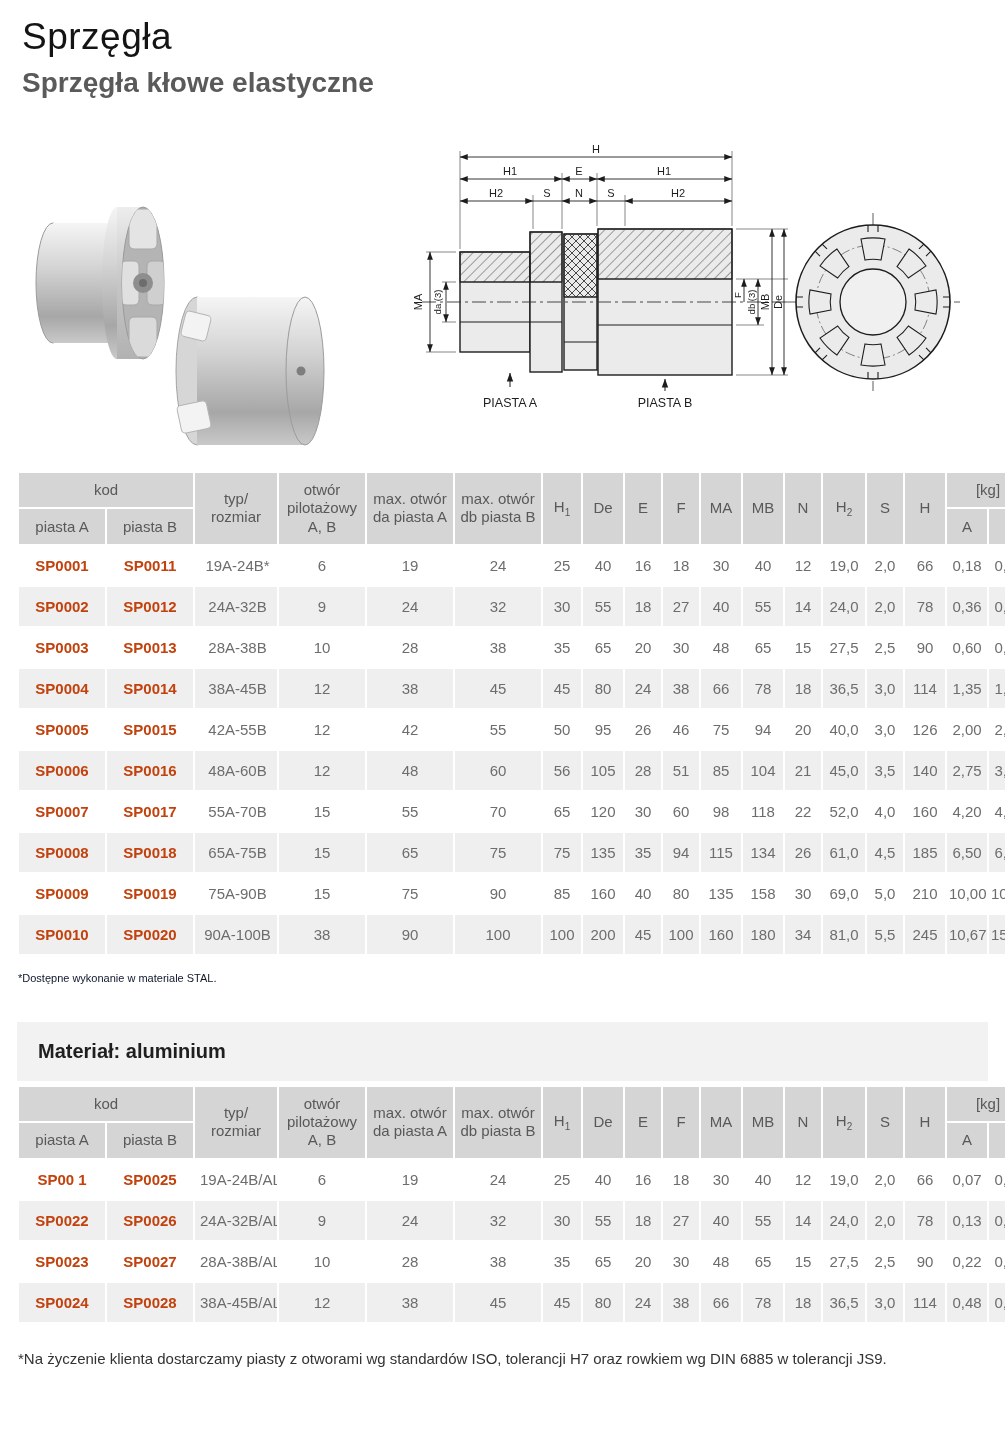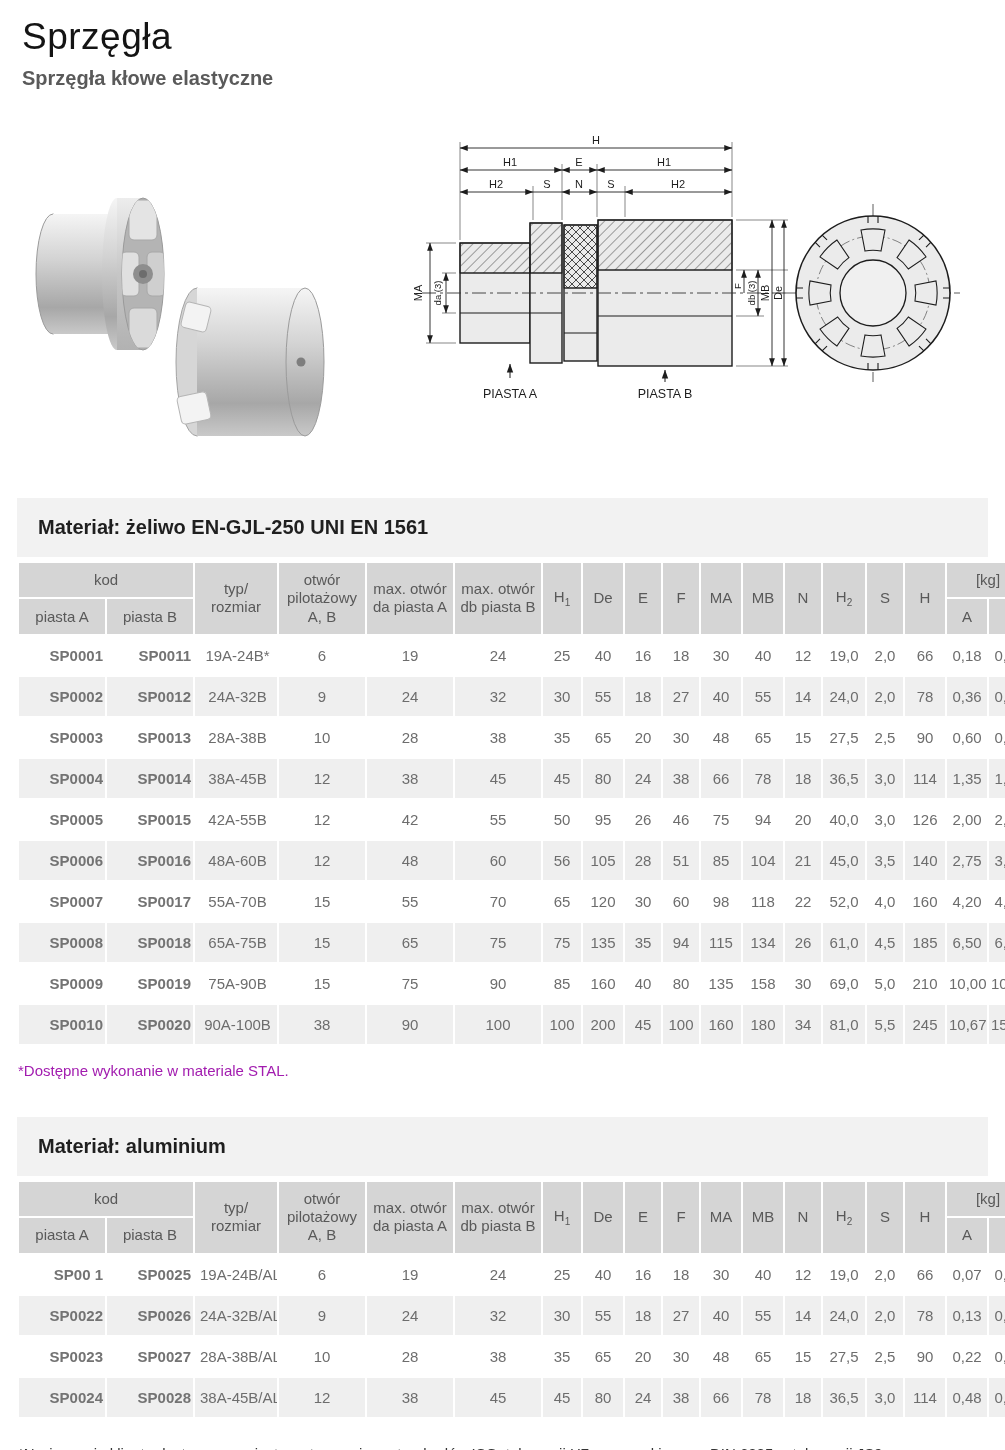--- a/index.html
+++ b/index.html
@@ -5,21 +5,21 @@
 <style>
   * { margin:0; padding:0; box-sizing:border-box; }
   html,body { background:#fff; }
   .page {
     width:1005px; min-height:1450px; margin:0 auto; background:#fff;
     font-family:"Liberation Sans", sans-serif; padding:16px 17px 12px 17px;
     position:relative; overflow:hidden;
   }
   .hdr { padding-left:5px; }
   .title { font-size:37px; font-weight:normal; color:#141414; letter-spacing:.5px; }
-  .subtitle { font-size:20px; font-weight:bold; color:#5a5a5a; margin-top:9px; }
+  .subtitle { font-size:28px; font-weight:bold; color:#5a5a5a; margin-top:9px; }
 
   .figures { display:flex; justify-content:space-between; align-items:flex-start; margin-top:38px; }
   .photo-wrap { width:332px; height:302px; margin-top:28px; }
   .drawing-wrap { width:588px; height:292px; }
 
   svg text { font-family:"Liberation Sans", sans-serif; fill:#1d1d1d; }
 
   .band {
     background:#f2f2f2; padding:18px 21px; font-size:20px; font-weight:bold;
     color:#1f1f1f; margin-top:38px;
@@ -33,24 +33,24 @@
   table.spec th {
     background:#d5d5d5; font-weight:normal; color:#595959; font-size:15px;
     text-align:center; padding:8px 2px; line-height:1.22; vertical-align:middle;
   }
   table.spec th sub { font-size:10px; }
   table.spec td {
     text-align:center; font-size:15px; color:#6d6d6d; padding:11px 2px;
     white-space:nowrap; overflow:hidden;
   }
   table.spec tbody tr:nth-child(even) td { background:#efefef; }
-  table.spec td.code { color:#737373; font-weight:bold;text-align:right; }
+  table.spec td.code { color:#c2410c; font-weight:bold; }
   table.spec td.typ { text-align:center; padding-left:5px; }
 
-  .footnote { font-size:15px; color:#a21caf; margin-top:16px; padding-left:1px; }
+  .footnote { font-size:11px; color:#0f172a; margin-top:16px; padding-left:1px; }
   .page-footnote { font-size:15px; color:#333; margin-top:26px; padding-left:1px; }
 </style>
 </head>
 <body>
 
 <div class="page">
 
   <div class="hdr">
     <div class="title">Sprzęgła</div>
     <div class="subtitle">Sprzęgła kłowe elastyczne</div>
@@ -241,21 +241,20 @@
             <g transform="translate(473,165) rotate(315)">
                 <path d="M -8 -42 L -12 -63 A 64 64 0 0 1 12 -63 L 8 -42 A 42.8 42.8 0 0 0 -8 -42 Z"></path>
                 <path d="M -5 -77 L -5 -70 M 5 -77 L 5 -70" fill="none"></path>
               </g>
           </g>
         </g>
       </svg>
     </div>
   </div>
 
-  <div class="band first">Materiał: żeliwo EN-GJL-250 UNI EN 1561</div>
 
   <table class="spec">
     <colgroup>
       <col style="width:86px">
         <col style="width:86px">
         <col style="width:82px">
       <col style="width:86px">
         <col style="width:86px">
         <col style="width:86px">
       <col style="width:38px">

